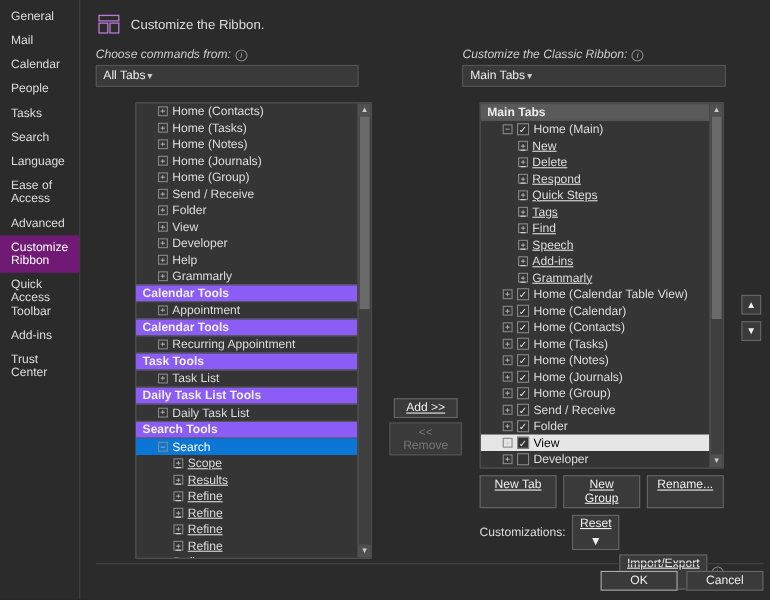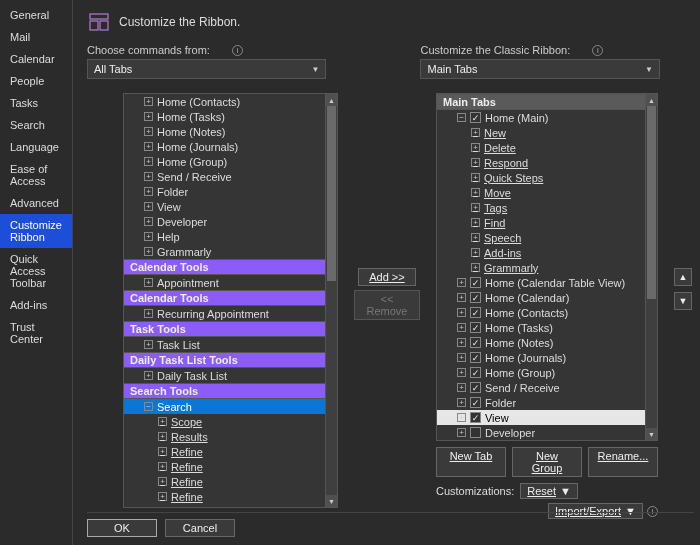--- a/index.html
+++ b/index.html
@@ -1,60 +1,60 @@
 <!DOCTYPE html>
 <html><head>
 <meta charset="utf-8">
 <style>
 * { box-sizing: border-box; margin: 0; padding: 0; font-family: "Segoe UI", Arial, sans-serif; }
 body { background: #2b2b2b; color: #ddd; font-size: 11px; width: 700px; height: 545px; overflow: hidden; }
 .dialog { display: flex; height: 100%; }
 .sidebar { width: 132px; background: #2b2b2b; border-right: 1px solid #444; padding-top: 4px; }
 .sidebar-item { padding: 5px 10px; cursor: pointer; color: #ddd; }
-.sidebar-item.selected { background: #1d4ed8; color: #fff; }
+.sidebar-item.selected { background: #701a75; color: #fff; }
 .main { flex: 1; padding: 10px 12px 8px 14px; display: flex; flex-direction: column; }
 .header { display: flex; align-items: center; gap: 8px; margin-bottom: 10px; }
 .header .icon-box { width: 24px; height: 24px; display:flex; align-items:center; justify-content:center; }
 .header-title { font-size: 12px; color: #ddd; }
 .row2 { display: flex; gap: 14px; margin-bottom: 4px; }
 .col { flex: 1; display: flex; flex-direction: column; }
-.label-row { display: flex; align-items: center; gap: 22px; margin-bottom: 3px; font-size: 11px; color: #ccc; }
+.label-row { display: flex; align-items: center; gap: 4px; margin-bottom: 3px; font-size: 11px; color: #ccc; font-style: italic; }
 .info-icon { width: 11px; height: 11px; border: 1px solid #888; border-radius: 50%; display: inline-flex; align-items:center; justify-content:center; font-size: 8px; color:#aaa; }
-.dropdown { background: #3a3a3a; border: 1px solid #555; color: #eee; height: 20px; display: flex; align-items: center; justify-content: space-between; padding: 4px 6px; cursor: pointer; }
+.dropdown { background: #3a3a3a; border: 1px solid #555; color: #eee; height: 20px; display: flex; align-items: center; justify-content: flex-start; padding: 4px 6px; cursor: pointer; }
 .dropdown .chev { font-size: 8px; color:#ccc; }
 .panels { display: flex; gap: 16px; margin-top: 10px; flex: 1; min-height: 0; margin-left: 36px; }
 .treebox { border: 1px solid #555; background: #353535; position: relative; flex: 1; display:flex; }
 .treebox .scroll { overflow-y: auto; flex:1; }
 .left-tree { width: 215px; }
 .right-wrap { flex:1; display:flex; flex-direction:column; }
 .right-tree { flex:1; }
 .tree-group { background: #8b5cf6; color:#eee; font-weight:bold; padding: 1px 6px; border-top:1px solid #555; border-bottom:1px solid #555; font-size:11px; }
 .tree-group.main { background:#5a5a5a; }
 .tree-item { display:flex; align-items:center; gap:4px; padding: 0px 0 0px 6px; height:15px; color:#ddd; white-space:nowrap; font-size:11px; }
 .tree-item.selected { background:#0a77d6; color:#fff; }
 .tree-item.selected-right { background:#e6e6e6; color:#000; }
 .expander { width:9px; height:9px; border:1px solid #888; display:inline-flex; align-items:center; justify-content:center; font-size:8px; line-height:1; color:#ccc; }
 .expander.minus::before{content:"−";}
 .expander.plus::before{content:"+";}
 .indent1{padding-left:20px;}
 .indent2{padding-left:34px;text-decoration:underline;}
 .chk{ width:11px; height:11px; border:1px solid #888; background:#333; display:inline-flex; align-items:center; justify-content:center; font-size:9px; color:#eee; }
 .chk.checked::before{content:"✓";}
-.middle-btns { display:flex; flex-direction:column; gap:4px; justify-content:flex-start; padding-top:175px; width:66px; align-items:center; }
+.middle-btns { display:flex; flex-direction:column; gap:4px; justify-content:center; padding-top:175px; width:66px; align-items:center; }
 .btn { background:#3a3a3a; border:1px solid #666; color:#eee; padding:2px 8px; font-size:11px; cursor:pointer; text-align:center; min-width:58px; }
 .btn.disabled { color:#777; border-color:#555; cursor:default; }
 .under { text-decoration: underline; text-underline-offset:1px; }
 .side-arrows { display:flex; flex-direction:column; gap:6px; justify-content:flex-start; padding-top:175px; width:20px; }
 .arrow-btn { width:18px; height:18px; background:#3a3a3a; border:1px solid #666; display:flex;align-items:center;justify-content:center; font-size:9px; color:#eee; cursor:pointer;}
 .rb-buttons { display:flex; gap:6px; margin-top:6px; justify-content:flex-end; }
 .btn-wide { min-width:70px; }
 .customizations { display:flex; align-items:center; gap:6px; margin-top:6px; justify-content:flex-start; }
 .imp-exp { display:flex; align-items:center; gap:4px; margin-top:4px; justify-content:flex-end; }
-.link-btn { background:#3a3a3a; border:1px solid #666; color:#eee; padding:1px 6px; font-size:11px; cursor:pointer; display:inline-flex; align-items:center; gap:4px;}
-.footer { display:flex; justify-content:flex-start; gap:8px; padding:6px 0 0 0; border-top:1px solid #444; margin-top:4px;}
+.link-btn { background:#3a3a3a; border:1px solid #666; color:#eee; padding:1px 6px; font-size:11px; cursor:pointer; display:inline-flex; align-items:center; gap:4px;flex-direction:column;}
+.footer { display:flex; justify-content:flex-end; gap:8px; padding:6px 0 0 0; border-top:1px solid #444; margin-top:4px;}
 .footer .btn { min-width:70px; }
 .scrollbar { width:12px; background:#3f3f3f; border-left:1px solid #555; display:flex; flex-direction:column; }
 .sb-btn { height:12px; background:#505050; display:flex;align-items:center;justify-content:center; font-size:7px; color:#ccc;}
 .sb-track { flex:1; position:relative; }
 .sb-thumb { position:absolute; left:1px; right:1px; top:0; height:45%; background:#6a6a6a; }
 .sb-thumb.r { height:60%; }
 </style>
 </head>
 <body>
 
@@ -245,24 +245,20 @@
               <div class="tree-item indent2">
                 <span class="expander plus"></span>
                 <span>Respond</span>
               </div>
               <div class="tree-item indent2">
                 <span class="expander plus"></span>
                 <span>Quick Steps</span>
               </div>
               <div class="tree-item indent2">
                 <span class="expander plus"></span>
-                <span>Move</span>
-              </div>
-              <div class="tree-item indent2">
-                <span class="expander plus"></span>
                 <span>Tags</span>
               </div>
               <div class="tree-item indent2">
                 <span class="expander plus"></span>
                 <span>Find</span>
               </div>
               <div class="tree-item indent2">
                 <span class="expander plus"></span>
                 <span>Speech</span>
               </div>

